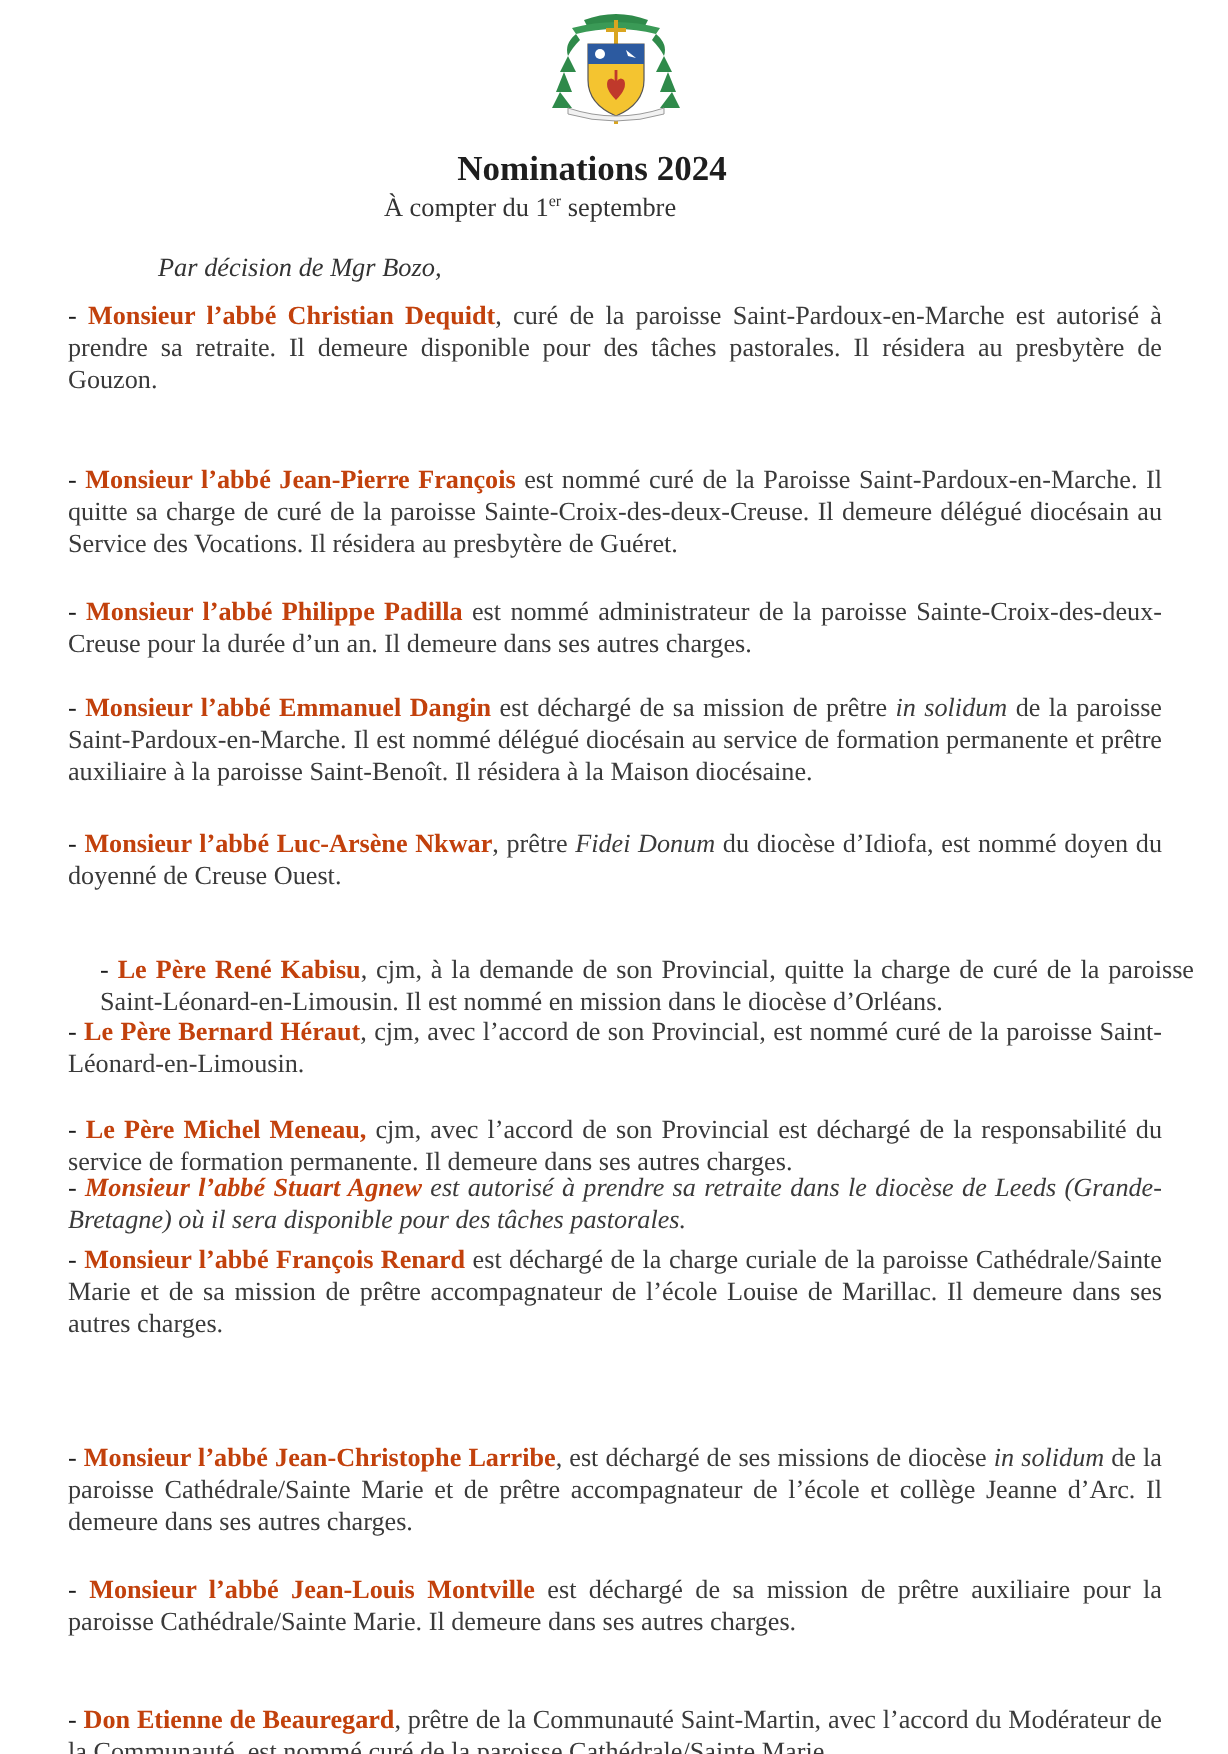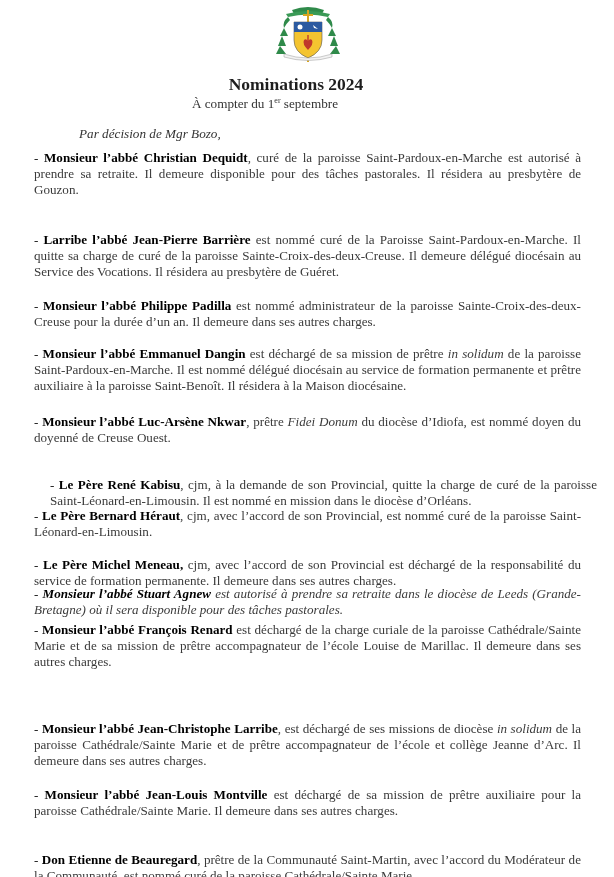--- a/index.html
+++ b/index.html
@@ -21,21 +21,21 @@
   }
   .subtitle sup { font-size: 8px; vertical-align: 5px; }
   .intro {
     position: absolute; left: 34px; top: 126px; font-size: 13.2px; font-style: italic; color: #333; margin-left: 45px;
   }
   .entries { position: absolute; left: 34px; top: 0; width: 547px; }
   .entry {
     position: absolute; left: 0; width: 547px;
     font-size: 13.1px; line-height: 16px; text-align: justify; color: #3a3a3a;
   }
-  .entry .name { font-weight: bold; color: #000000; }
+  .entry .name { font-weight: bold; color: #c2410c; }
   .entry .lead { color: #1c1c1c; }
   .entry i { font-style: italic; }
 </style>
 </head>
 <body>
 
 <svg class="crest" viewBox="0 0 72 62">
 
   <path d="M20 8 Q36 2 52 8 L50 12 Q36 8 22 12 Z" fill="#2f8a4a"></path>
   <path d="M14 12 Q36 6 58 12 L56 15 Q36 10 16 15 Z" fill="#3a9a56"></path>
@@ -63,21 +63,21 @@
   <path d="M12 52 Q36 60 60 52 L60 55 Q36 62 12 55 Z" fill="#f2f2f2" stroke="#999" stroke-width="0.5"></path>
 </svg>
 
 <h1 class="title">Nominations 2024</h1>
 <div class="subtitle"><span>À compter du 1</span><sup>er</sup><span> septembre</span></div>
 
 <div class="intro">Par décision de Mgr Bozo,</div>
 
 <div class="entries" id="entries">
     <p class="entry" style="top: 150px; margin: 0px;"><span class="lead"> - </span><span class="name">Monsieur l’abbé Christian Dequidt</span><span>, curé de la paroisse Saint-Pardoux-en-Marche est autorisé à prendre sa retraite. Il demeure disponible pour des tâches pastorales. Il résidera au presbytère de Gouzon.</span></p>
-    <p class="entry" style="top: 232px; margin: 0px;"><span class="lead"> - </span><span class="name">Larribe l’abbé Jean-Pierre Barrière</span><span> est nommé curé de la Paroisse Saint-Pardoux-en-Marche. Il quitte sa charge de curé de la paroisse Sainte-Croix-des-deux-Creuse. Il demeure délégué diocésain au Service des Vocations. Il résidera au presbytère de Guéret.</span></p>
+    <p class="entry" style="top: 232px; margin: 0px;"><span class="lead"> - </span><span class="name">Monsieur l’abbé Jean-Pierre François</span><span> est nommé curé de la Paroisse Saint-Pardoux-en-Marche. Il quitte sa charge de curé de la paroisse Sainte-Croix-des-deux-Creuse. Il demeure délégué diocésain au Service des Vocations. Il résidera au presbytère de Guéret.</span></p>
     <p class="entry" style="top: 298px; margin: 0px;"><span class="lead"> - </span><span class="name">Monsieur l’abbé Philippe Padilla</span><span> est nommé administrateur de la paroisse Sainte-Croix-des-deux-Creuse pour la durée d’un an. Il demeure dans ses autres charges.</span></p>
     <p class="entry" style="top: 346px; margin: 0px;"><span class="lead"> - </span><span class="name">Monsieur l’abbé Emmanuel Dangin</span><span> est déchargé de sa mission de prêtre </span><i>in solidum</i><span> de la paroisse Saint-Pardoux-en-Marche. Il est nommé délégué diocésain au service de formation permanente et prêtre auxiliaire à la paroisse Saint-Benoît. Il résidera à la Maison diocésaine.</span></p>
     <p class="entry" style="top: 414px; margin: 0px;"><span class="lead"> - </span><span class="name">Monsieur l’abbé Luc-Arsène Nkwar</span><span>, prêtre </span><i>Fidei Donum</i><span> du diocèse d’Idiofa, est nommé doyen du doyenné de Creuse Ouest.</span></p>
     <p class="entry" style="top: 461px; margin: 16px;"><span class="lead"> - </span><span class="name">Le Père René Kabisu</span><span>, cjm, à la demande de son Provincial, quitte la charge de curé de la paroisse Saint-Léonard-en-Limousin. Il est nommé en mission dans le diocèse d’Orléans.</span></p>
     <p class="entry" style="top: 508px; margin: 0px;"><span class="lead"> - </span><span class="name">Le Père Bernard Héraut</span><span>, cjm, avec l’accord de son Provincial, est nommé curé de la paroisse Saint-Léonard-en-Limousin.</span></p>
     <p class="entry" style="top: 557px; margin: 0px;"><span class="lead"> - </span><span class="name">Le Père Michel Meneau,</span><span> cjm, avec l’accord de son Provincial est déchargé de la responsabilité du service de formation permanente. Il demeure dans ses autres charges.</span></p>
     <p class="entry" style="top: 586px; margin: 0px; font-style: italic;"><span class="lead"> - </span><span class="name">Monsieur l’abbé Stuart Agnew</span><span> est autorisé à prendre sa retraite dans le diocèse de Leeds (Grande-Bretagne) où il sera disponible pour des tâches pastorales.</span></p>
     <p class="entry" style="top: 622px; margin: 0px;"><span class="lead"> - </span><span class="name">Monsieur l’abbé François Renard</span><span> est déchargé de la charge curiale de la paroisse Cathédrale/Sainte Marie et de sa mission de prêtre accompagnateur de l’école Louise de Marillac. Il demeure dans ses autres charges.</span></p>
     <p class="entry" style="top: 721px; margin: 0px;"><span class="lead"> - </span><span class="name">Monsieur l’abbé Jean-Christophe Larribe</span><span>, est déchargé de ses missions de diocèse </span><i>in solidum</i><span> de la paroisse Cathédrale/Sainte Marie et de prêtre accompagnateur de l’école et collège Jeanne d’Arc. Il demeure dans ses autres charges.</span></p>
     <p class="entry" style="top: 787px; margin: 0px;"><span class="lead"> - </span><span class="name">Monsieur l’abbé Jean-Louis Montville</span><span> est déchargé de sa mission de prêtre auxiliaire pour la paroisse Cathédrale/Sainte Marie. Il demeure dans ses autres charges.</span></p>

